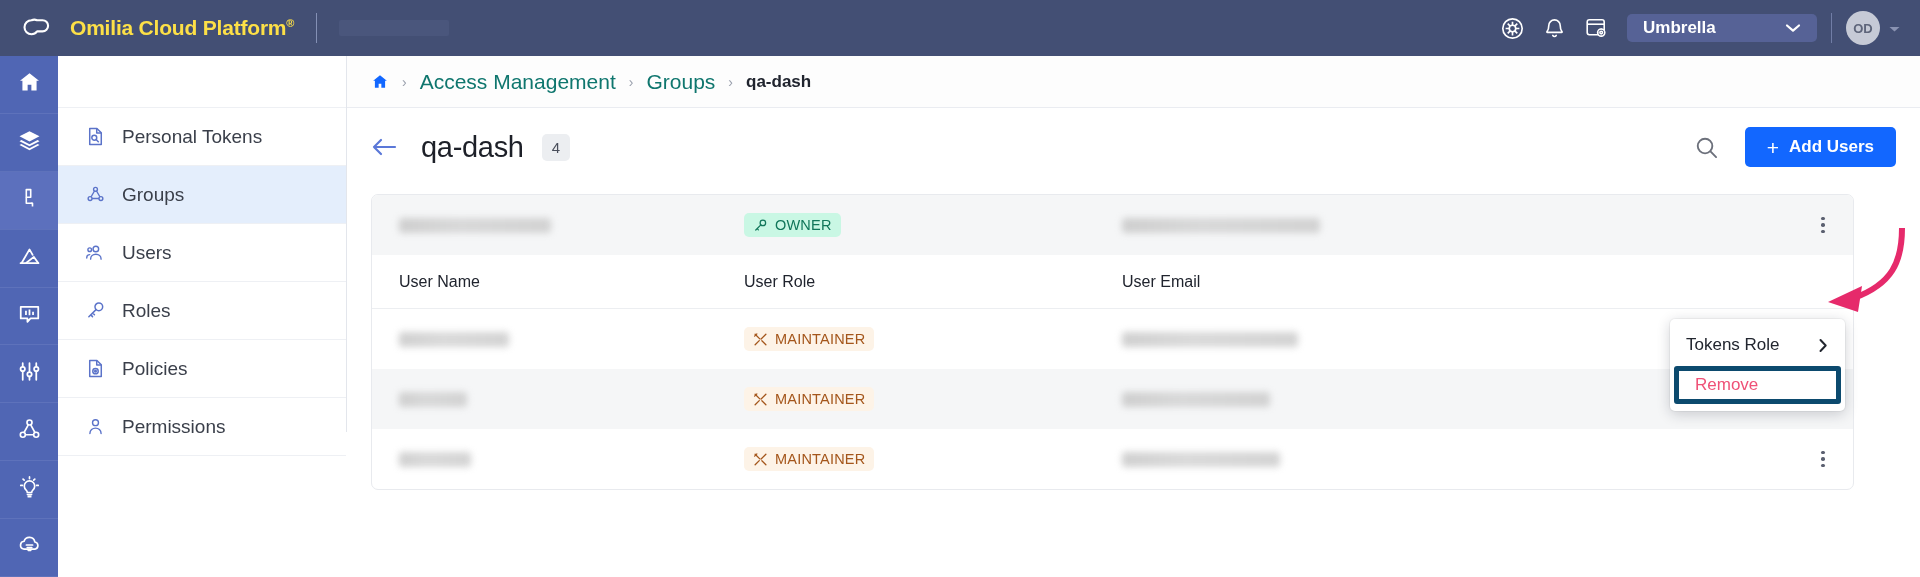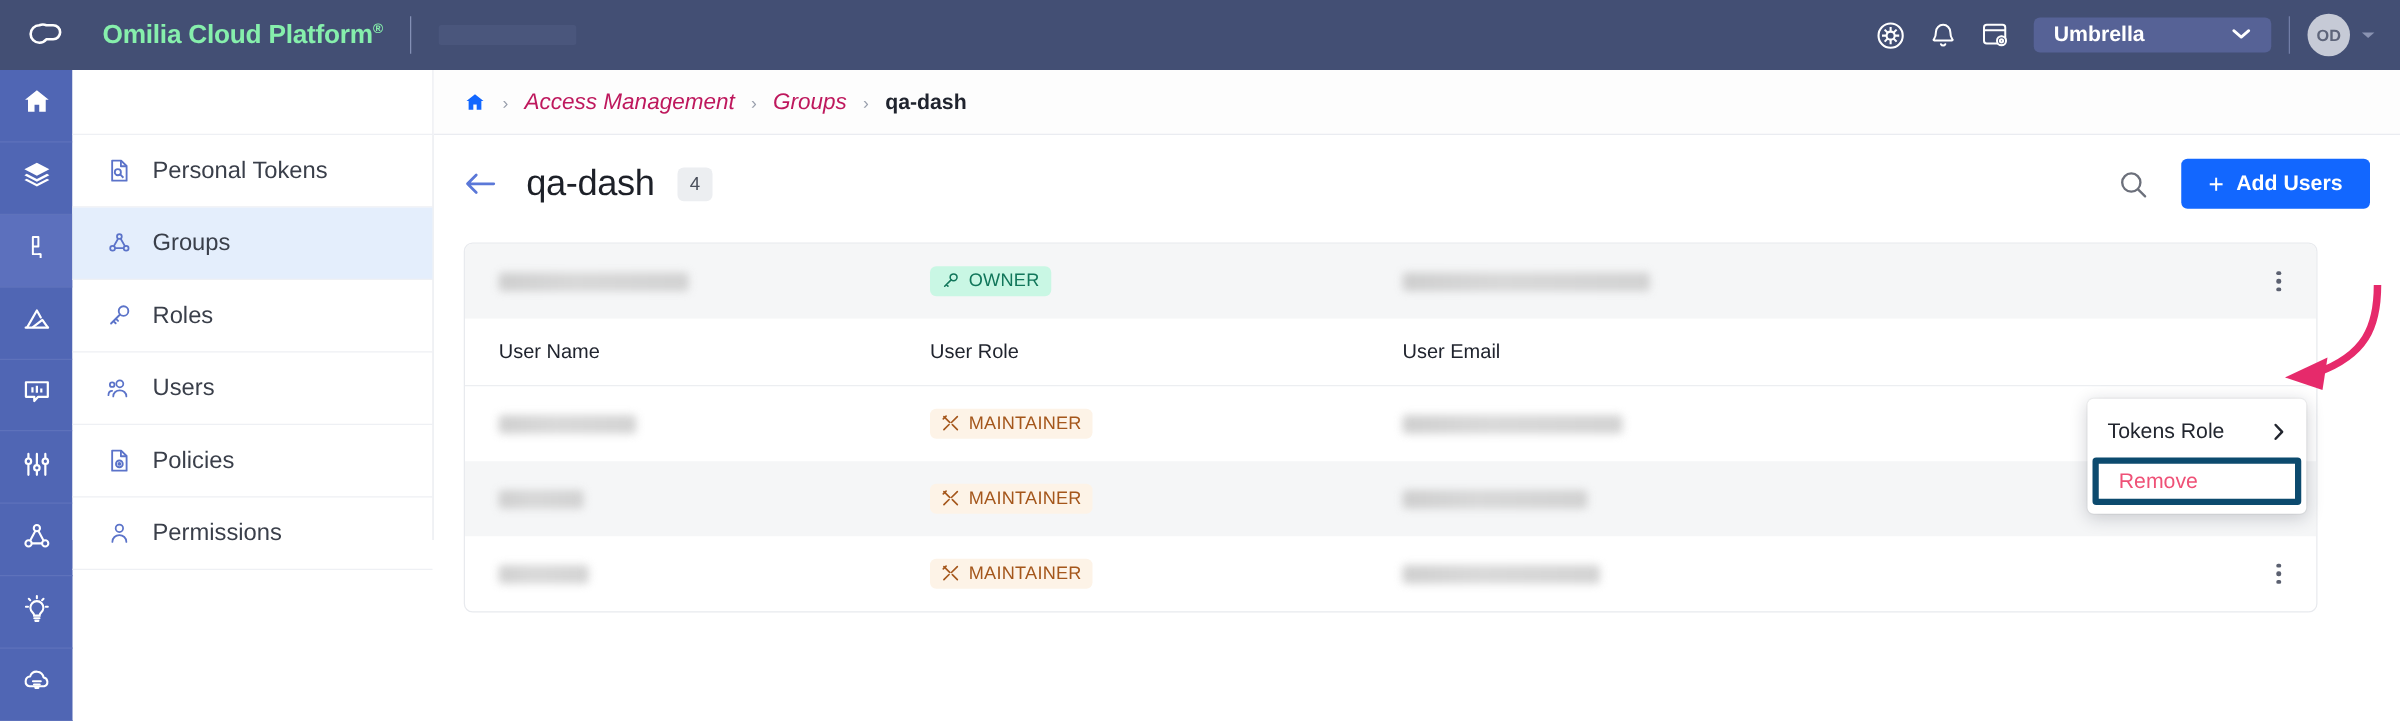--- a/index.html
+++ b/index.html
@@ -14,22 +14,22 @@
   
   .topbar {
     position: absolute; top: 0; left: 0; width: 1920px; height: 56px;
     background: #434f74;
     display: flex; align-items: center;
     z-index: 40;
   }
   .brand { display: flex; align-items: center; padding-left: 20px; }
   .brand-logo { width: 34px; height: 34px; display: flex; align-items: center; justify-content: center; }
   .brand-title {
-    color: #86efac; font-size: 21px; font-weight: bold; letter-spacing: -0.2px;
-    margin-left: 28px; white-space: nowrap;
+    color: #fde047; font-size: 21px; font-weight: bold; letter-spacing: -0.2px;
+    margin-left: 16px; white-space: nowrap;
   }
   .brand-title sup { font-size: 11px; vertical-align: super; font-weight: bold; }
   .brand-div { width: 1px; height: 30px; background: #8490b5; margin: 0 22px; }
   .brand-ghost { width: 110px; height: 16px; background: #4a567c; border-radius: 2px; }
 
   .topbar-right {
     margin-left: auto; display: flex; align-items: center; padding-right: 20px; gap: 0;
   }
   .tb-icon {
     width: 42px; height: 40px; display: flex; align-items: center; justify-content: center;
@@ -79,21 +79,21 @@
   
   .content {
     position: absolute; top: 56px; left: 347px; width: 1573px; height: 521px;
     background: #ffffff;
   }
   .breadcrumb {
     height: 52px; display: flex; align-items: center; gap: 13px;
     padding-left: 24px; border-bottom: 1px solid #eaecf1;
     background: #fdfdfd;
   }
-  .bc-link { font-size: 18px; color: #be185d; cursor: pointer; font-style: italic; }
+  .bc-link { font-size: 21px; color: #0f766e; cursor: pointer; }
   .bc-cur { font-size: 17px; color: #20242e; font-weight: bold; }
   .bc-sep { color: #9aa0ad; font-size: 14px; }
 
   .page-head {
     height: 78px; display: flex; align-items: center; padding: 0 24px 0 24px;
   }
   .back-arrow { cursor: pointer; margin-right: 24px; display:flex; }
   .page-title { font-size: 29px; color: #1d2028; letter-spacing: -0.3px; }
   .count-badge {
     margin-left: 18px; background: #eceef1; color: #4a4f5b;
@@ -320,38 +320,38 @@
             <circle cx="5.8" cy="16.6" r="2.2"></circle>
             <circle cx="18.2" cy="16.6" r="2.2"></circle>
           <path d="M10.8 8L7 14.6M13.2 8l3.8 6.6M8 16.6h8"></path>
         </svg>
       </span>
       <span class="nav-label">Groups</span>
     </div>
 
     <div class="nav-item">
       <span class="nav-ico">
-        <svg width="21" height="21" viewBox="0 0 24 24" fill="none" stroke="#5b73c9" stroke-width="1.7" stroke-linecap="round">
-          <circle cx="15.8" cy="7.8" r="4.4"></circle>
-            <path d="M12.6 11L4.4 19.2M6.6 17l2 2M8.8 14.8l2 2"></path>
-        </svg>
-      </span>
-      <span class="nav-label">Roles</span>
-    </div>
-
-    <div class="nav-item">
-      <span class="nav-ico">
         <svg width="21" height="21" viewBox="0 0 24 24" fill="none" stroke="#5b73c9" stroke-width="1.6" stroke-linecap="round">
           <circle cx="12.4" cy="8" r="3.2"></circle>
             <path d="M6.4 19.6c0-3.3 2.7-5.6 6-5.6s6 2.3 6 5.6"></path>
           <circle cx="5.4" cy="8.8" r="2.1"></circle>
             <path d="M2 18.4c0-2.4 1.5-4 3.4-4"></path>
         </svg>
       </span>
       <span class="nav-label">Users</span>
+    </div>
+
+    <div class="nav-item">
+      <span class="nav-ico">
+        <svg width="21" height="21" viewBox="0 0 24 24" fill="none" stroke="#5b73c9" stroke-width="1.7" stroke-linecap="round">
+          <circle cx="15.8" cy="7.8" r="4.4"></circle>
+            <path d="M12.6 11L4.4 19.2M6.6 17l2 2M8.8 14.8l2 2"></path>
+        </svg>
+      </span>
+      <span class="nav-label">Roles</span>
     </div>
 
     <div class="nav-item">
       <span class="nav-ico">
         <svg width="21" height="21" viewBox="0 0 24 24" fill="none" stroke="#5b73c9" stroke-width="1.7" stroke-linejoin="round">
           <path d="M5.4 2.8h8.2l5 5v13.4H5.4z"></path>
             <path d="M13.4 2.8v5.2h5"></path>
           <circle cx="12" cy="15" r="3.1"></circle>
             <circle cx="12" cy="15" r="0.9" fill="#5b73c9"></circle>
         </svg>

